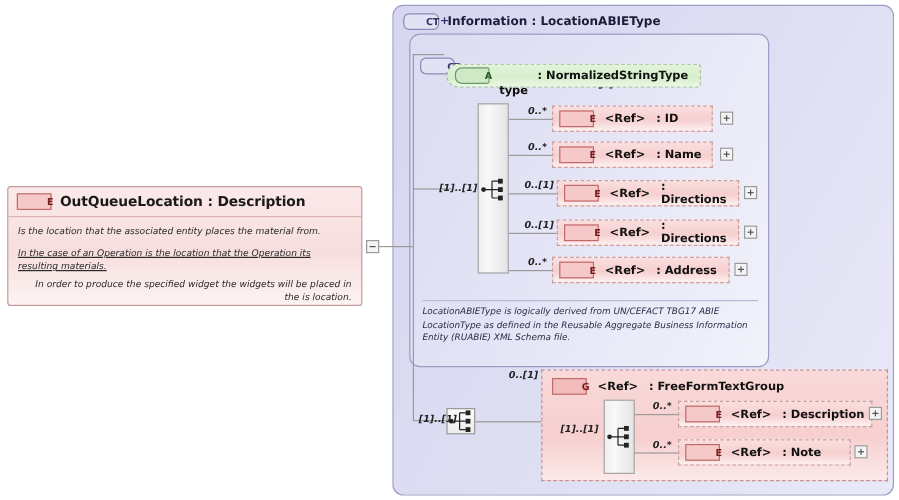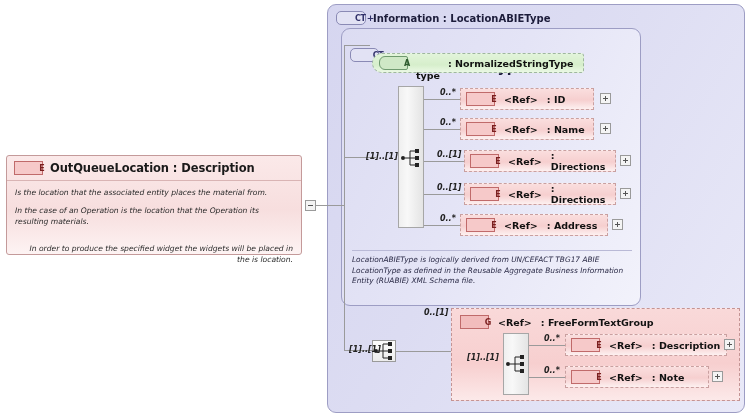--- a/index.html
+++ b/index.html
@@ -25,21 +25,21 @@
   #root-box .hdr{
     height:24px;display:flex;align-items:center;gap:7px;padding:0 7px;
     border-bottom:1px solid #d9b4b4;
   }
   #root-box .title{font-size:11.5px;font-weight:bold;color:#1a1a1a;letter-spacing:-0.1px;}
   #root-box .desc{
     padding:6px 8px 0 8px;font-size:7.6px;font-style:italic;color:#2b2b2b;line-height:1.45;
   }
   #root-box .desc p{margin:0 0 7px 0;}
   #root-box .desc p:last-child{margin-bottom:0;text-align:right;}
-  #root-box .desc p.tight{margin-bottom:16px;}
+  #root-box .desc p.tight{margin-bottom:4px;text-decoration:underline;}
 
   
   .badge{
     display:inline-flex;align-items:center;justify-content:center;
     font-size:8px;font-weight:bold;box-sizing:border-box;flex:none;padding-left:27px;
   }
   .badge-e{width:17px;height:14px;border:1px solid #c06a6a;background:#f6c9c9;color:#7a1f1f;}
   .badge-g{width:17px;height:14px;border:1px solid #c06a6a;background:#f2bcbc;color:#7a1f1f;}
   .badge-a{
     width:17px;height:14px;border:1px solid #6f9a6f;background:#cfe8c6;color:#2d5a2d;

